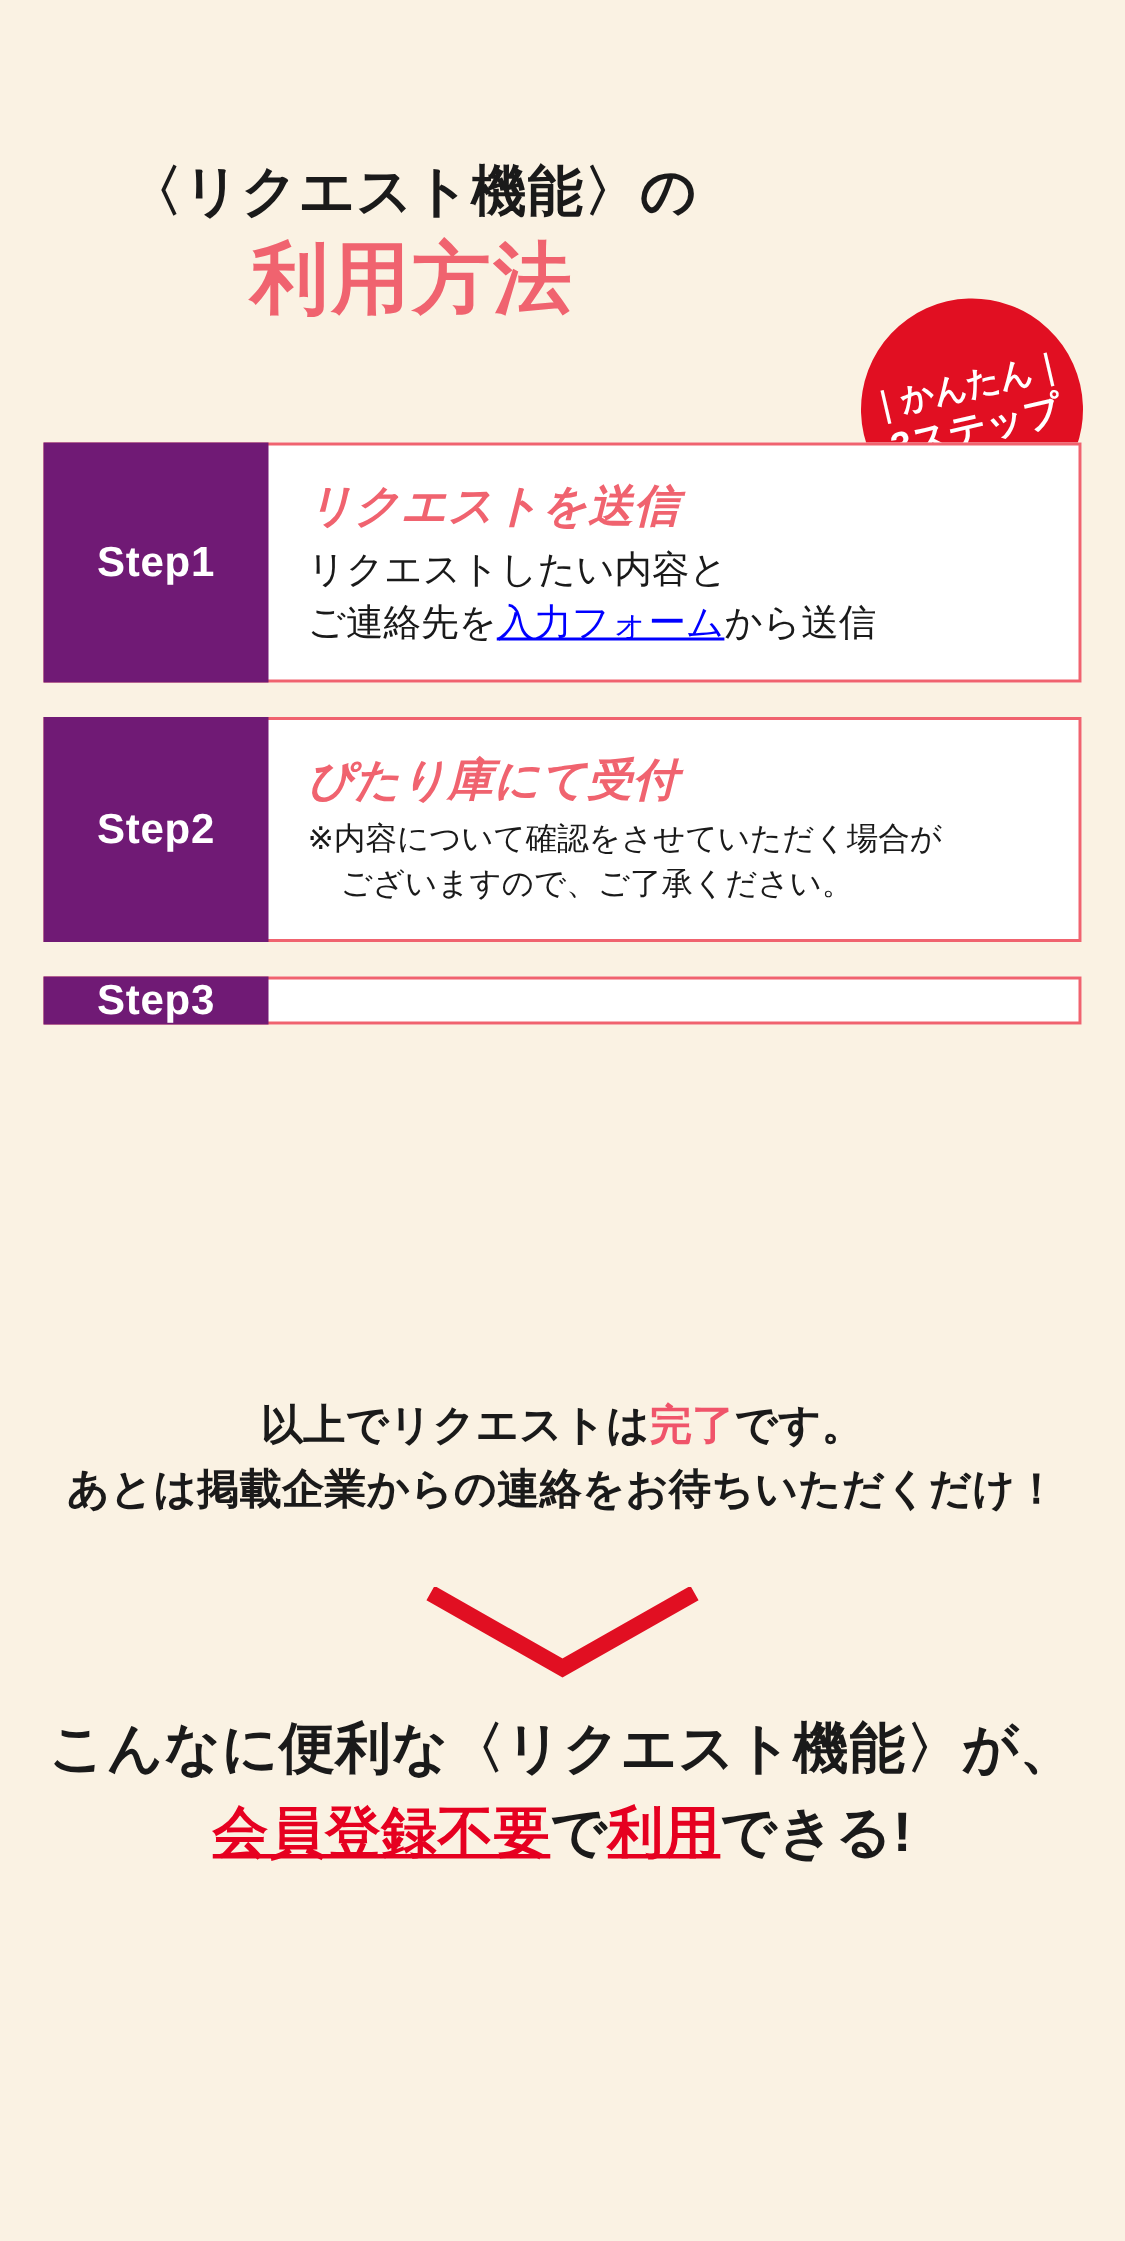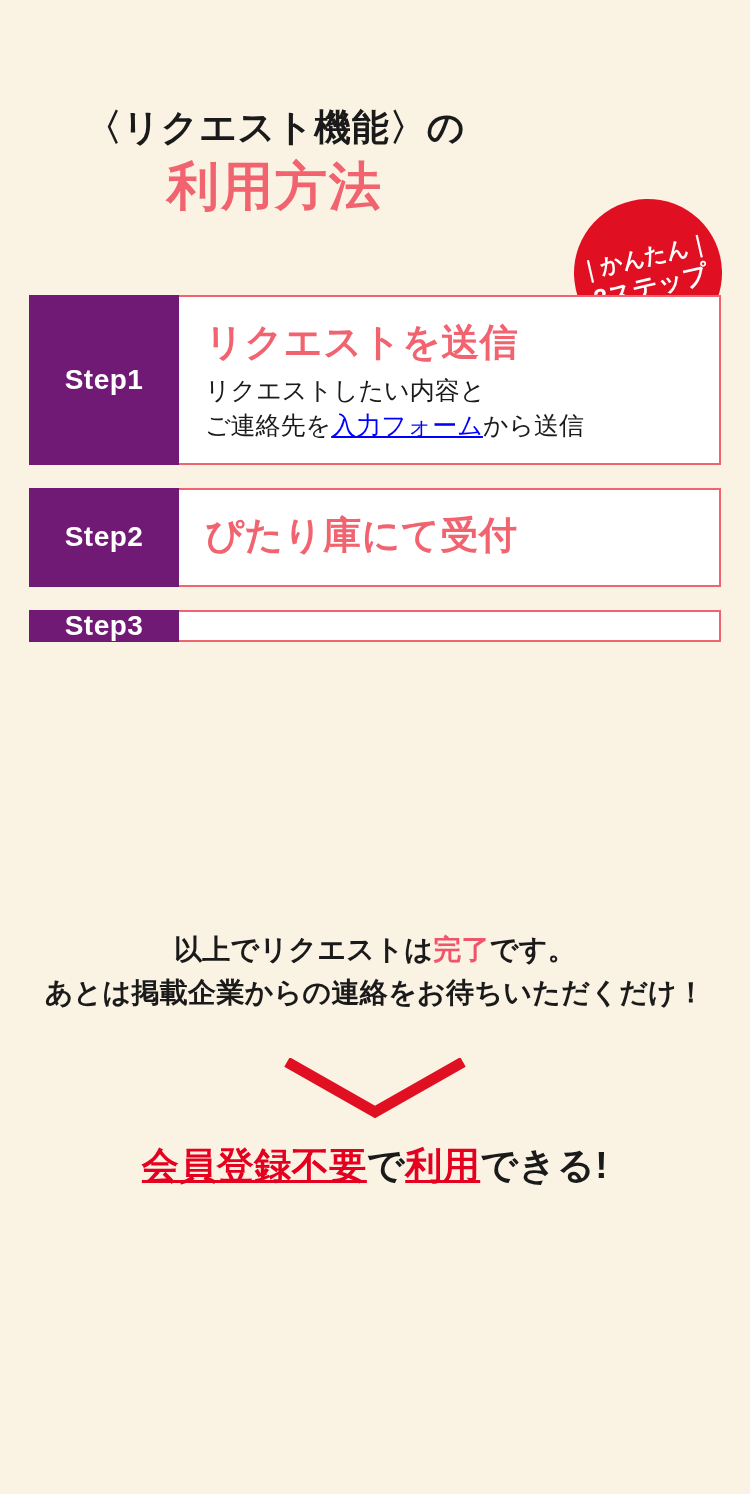--- a/index.html
+++ b/index.html
@@ -119,25 +119,26 @@
     letter-spacing: 0.5px;
     margin: -2px 0 -2px -2px;
   }
   .step-body {
     flex: 1 1 auto;
     padding: 22px 10px 20px 26px;
     box-sizing: border-box;
   }
   .step-heading {
     color: #f0636f;
-    font-size: 38px;
+    font-size: 30px;
     font-weight: 700;
     letter-spacing: 0.5px;
     line-height: 1.25;
     margin: 0 0 6px 0;
+    font-style: italic;
   }
   .step-text {
     color: #1a1a1a;
     font-size: 25px;
     font-weight: 400;
     line-height: 1.4;
     margin: 0;
   }
   .step-text.small {
     font-size: 21px;
@@ -223,20 +224,24 @@
           <span>リクエストしたい内容と</span><br>
           <span>ご連絡先を</span><a class="link" href="#">入力フォーム</a><span>から送信</span>
         </p>
       </div>
     </div>
 
     <div class="step-row">
       <div class="step-label">Step2</div>
       <div class="step-body">
         <p class="step-heading">ぴたり庫にて受付</p>
+        <p class="step-text small">
+          <span>※内容について確認をさせていただく場合が</span>
+          <span class="indent">ございますので、ご了承ください。</span>
+        </p>
       </div>
     </div>
 
     <div class="step-row">
       <div class="step-label">Step3</div>
     </div>
 
   </div>
 
   <div class="closing">
@@ -244,16 +249,17 @@
     <span class="closing-line">あとは掲載企業からの連絡をお待ちいただくだけ！</span>
   </div>
 
   <div class="arrow">
     <svg viewBox="0 0 184 62" width="184" height="62" aria-hidden="true">
       <path d="M4 4 L92 54 L180 4" fill="none" stroke="#e10f22" stroke-width="11" stroke-linecap="butt" stroke-linejoin="miter"></path>
     </svg>
   </div>
 
   <div class="cta">
+    <span class="cta-line">こんなに便利な〈リクエスト機能〉が、</span>
     <span class="cta-line"><span class="hl-red">会員登録不要</span><span>で</span><span class="hl-red">利用</span><span>できる!</span></span>
   </div>
 
 </div>
 
 </body></html>

